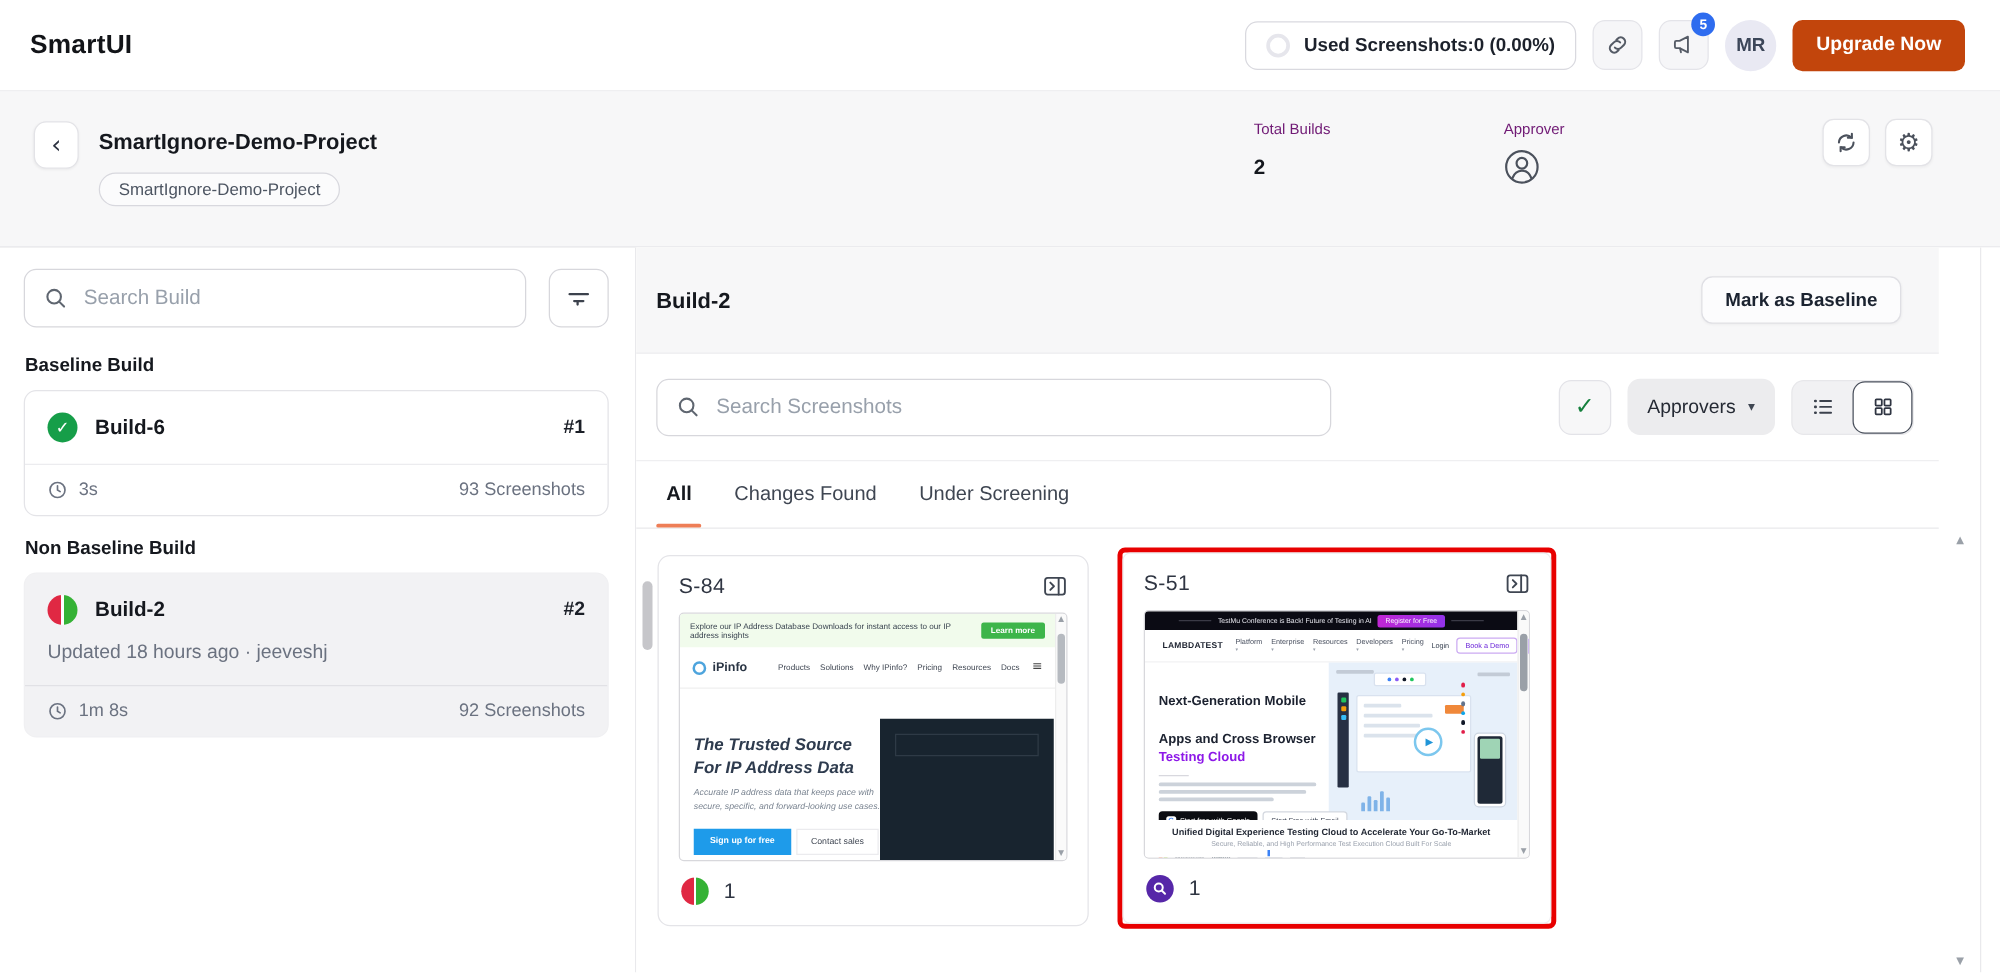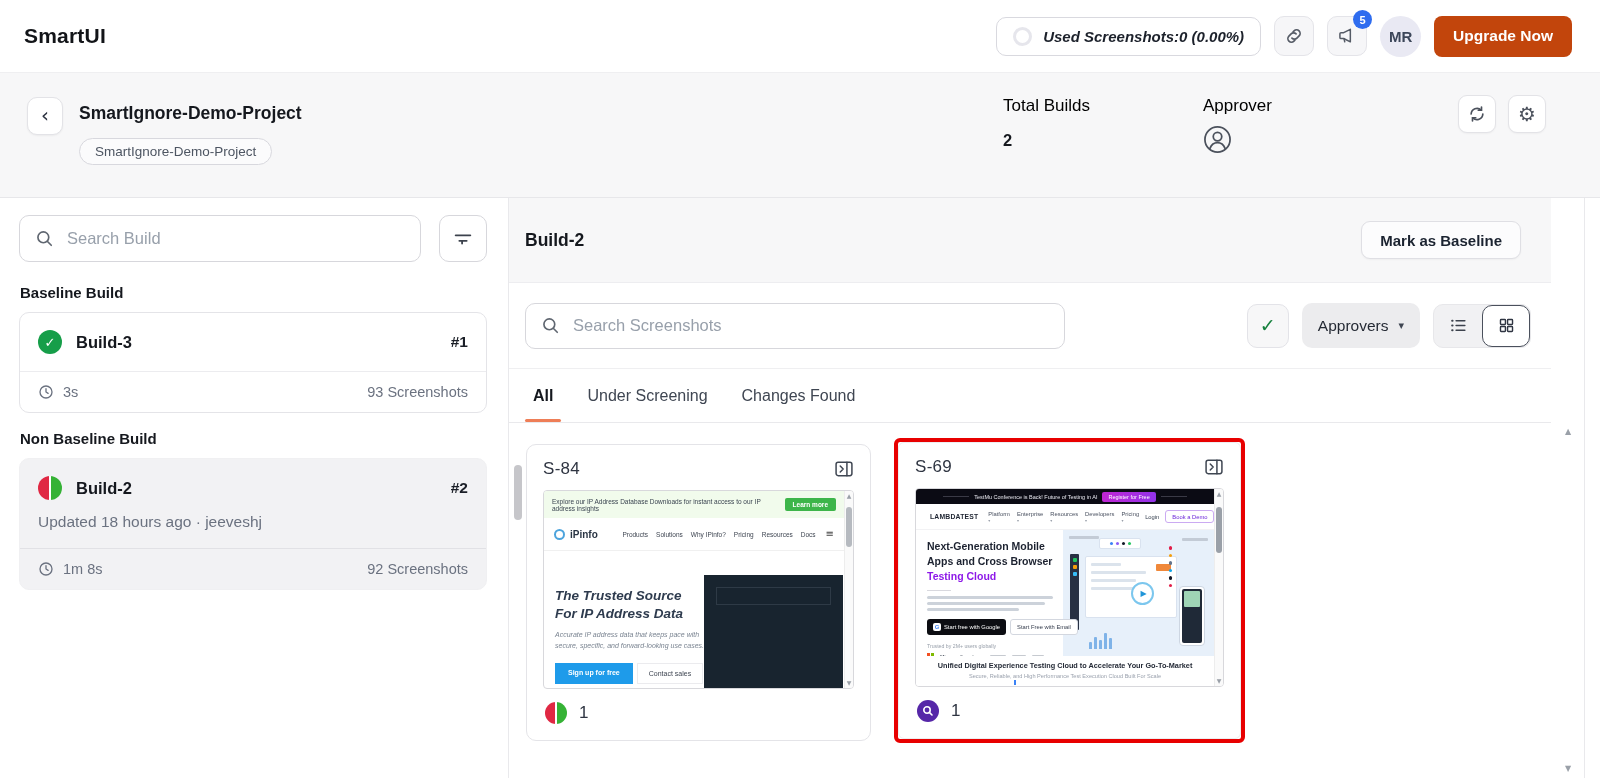--- a/index.html
+++ b/index.html
@@ -8,21 +8,21 @@
     font-family: "Liberation Sans", sans-serif;
     background:#fff; color:#16191f; overflow:hidden; position:relative;
   }
   .glyph { font-family:"DejaVu Sans", sans-serif; line-height:1; }
 
   
   .topbar { height:72px; display:flex; align-items:center; padding:0 28px 0 24px; background:#fff; }
   .app-title { font-size:21px; font-weight:700; color:#121418; letter-spacing:.2px; }
   .topbar-right { margin-left:auto; display:flex; align-items:center; gap:13px; }
   .usage-pill { height:39px; border:1px solid #d9d9df; border-radius:10px; background:#fff;
-    display:flex; align-items:center; gap:11px; padding:0 16px; font-size:15px; font-weight:600; color:#1c212b;font-style:italic; }
+    display:flex; align-items:center; gap:11px; padding:0 16px; font-size:15px; font-weight:600; color:#1c212b; }
   .usage-ring { width:19px; height:19px; border-radius:50%; border:3px solid #e6e6ec; background:#fff; }
   .icon-btn { position:relative; width:40px; height:40px; border-radius:10px; border:1px solid #e4e4e9;
     background:#f6f6f8; display:flex; align-items:center; justify-content:center; cursor:pointer; }
   .noti-badge { position:absolute; top:-7px; right:-6px; min-width:19px; height:19px; border-radius:50%;
     background:#2e6cef; color:#fff; font-size:11px; font-weight:700; display:flex; align-items:center; justify-content:center; }
   .avatar { width:41px; height:41px; border-radius:50%; background:#e9e9f3; color:#3c4659;
     display:flex; align-items:center; justify-content:center; font-size:15px; font-weight:600; }
   .upgrade-btn { height:41px; padding:0 19px; border:none; border-radius:8px; background:#c2450c;
     color:#fff; font-size:15.5px; font-weight:700; font-family:inherit; cursor:pointer; }
 
@@ -31,21 +31,21 @@
     border-top:1px solid #efeff1; padding:24px 0 0 27px; display:flex; align-items:flex-start; gap:16px; }
   .back-btn { width:36px; height:38px; border-radius:10px; border:1px solid #e3e3e7; background:#fff;
     box-shadow:0 1px 2px rgba(0,0,0,.05); font-size:20px; color:#2c3240; cursor:pointer;
     display:flex; align-items:center; justify-content:center; padding-bottom:3px; }
   .proj-title { font-size:17.5px; font-weight:700; color:#15181e; margin-top:6px; }
   .proj-tag { display:inline-block; margin-top:14px; padding:5px 15px; border:1px solid #d8d8de;
     border-radius:999px; background:#fbfbfc; font-size:13.5px; color:#4d5562; }
   .stat { position:absolute; top:23px; }
   .stat-total { left:1003px; }
   .stat-approver { left:1203px; }
-  .stat-label { font-size:17px; color:#000000; }
+  .stat-label { font-size:12px; color:#701a75; }
   .stat-value { margin-top:15px; font-size:16.5px; font-weight:700; color:#15181e; }
   .approver-icon { margin-top:9px; }
   .band-actions { position:absolute; right:54px; top:22px; display:flex; gap:12px; }
   .band-icon-btn { width:38px; height:38px; border-radius:9px; border:1px solid #e3e3e7; background:#fff;
     box-shadow:0 1px 2px rgba(0,0,0,.04); display:flex; align-items:center; justify-content:center; cursor:pointer; }
   .gear-glyph { font-size:20px; color:#4b515c; }
 
   
   .content { display:flex; height:580px; }
   .sidebar { width:509px; border-right:1px solid #e9e9ec; padding:17px 21px 0 19px; background:#fff; }
@@ -180,21 +180,21 @@
     background:#fff; border:2px solid #7cc7ee; display:flex; align-items:center; justify-content:center;
     color:#2095d8; font-size:8px; padding-left:2px; }
   .lt-phone { position:absolute; right:9px; top:56px; width:26px; height:60px; background:#fff;
     border:1px solid #cdd6e2; border-radius:4px; padding:2px; }
   .lt-phone i { display:block; width:100%; height:100%; background:#1f2937; border-radius:2px; position:relative; }
   .lt-phone i::after { content:""; position:absolute; left:2px; right:2px; top:2px; height:16px; background:#9fd4b5; border-radius:1px; }
   .lt-dotcol { position:absolute; right:42px; top:16px; display:flex; flex-direction:column; gap:4px; }
   .lt-dotcol i { width:3.5px; height:3.5px; border-radius:50%; display:block; }
   .lt-smudge { position:absolute; height:3px; background:#c3cbd6; border-radius:1px; }
   .lt-hero { position:absolute; left:11px; top:50px; width:138px; }
-  .lt-h { font-size:10.5px; font-weight:800; color:#1c2230; line-height:1.4; }
+  .lt-h { font-size:10.5px; font-weight:800; color:#1c2230; line-height:1.4;margin-top:15px; }
   .lt-h.purple { color:#8d18e8; margin-top:1px; }
   .lt-div { width:24px; height:1px; background:#d8d8de; margin:6px 0 5px; }
   .lt-skel { height:3px; background:#ccd2da; border-radius:2px; margin-top:3px; }
   .lt-ctas { margin-top:8px; display:flex; gap:4px; align-items:center; }
   .lt-gbtn { background:#0c0d12; color:#fff; font-size:5.8px; padding:4px 6px; border-radius:3px;
     display:flex; align-items:center; gap:3px; white-space:nowrap; }
   .lt-gchip { width:8px; height:8px; background:#fff; border-radius:2px; color:#4285f4; font-size:6px;
     font-weight:700; display:flex; align-items:center; justify-content:center; }
   .lt-ebtn { border:1px solid #d3d7df; background:#fff; color:#394050; font-size:5.8px; padding:4px 6px;
     border-radius:3px; white-space:nowrap; }
@@ -312,21 +312,21 @@
         </span>
       </button>
     </div>
 
     <div class="section-label">Baseline Build</div>
 
     <div class="build-card">
       <div class="bc-top">
         <div class="bc-head">
           <span class="status-dot approved glyph">✓</span>
-          <span class="bc-name">Build-3</span>
+          <span class="bc-name">Build-6</span>
           <span class="bc-num">#1</span>
         </div>
       </div>
       <div class="bc-foot">
         <span>
           <svg width="16" height="16" viewBox="0 0 24 24" fill="none" stroke="#6b7280" stroke-width="2" stroke-linecap="round">
             <circle cx="12" cy="12" r="9"></circle>
               <path d="M12 7v5l3.2 2"></path>
           </svg>
         </span>
@@ -403,22 +403,22 @@
                   <rect x="13.5" y="13.5" width="7" height="7" rx="1"></rect>
                 </svg>
               </span>
             </button>
           </div>
         </div>
       </div>
 
       <div class="tabs">
         <div class="tab active">All</div>
+        <div class="tab">Changes Found</div>
         <div class="tab">Under Screening</div>
-        <div class="tab">Changes Found</div>
       </div>
 
       <div class="cards">
 
         <div class="shot-card">
           <div class="sc-head">
             <span class="sc-id">S-84</span>
             <span>
               <svg width="20" height="20" viewBox="0 0 24 24" fill="none" stroke="#3f4652" stroke-width="1.8" stroke-linecap="round" stroke-linejoin="round">
                 <rect x="2.5" y="4" width="19" height="16" rx="2.5"></rect>
@@ -467,21 +467,21 @@
 
           <div class="sc-foot">
             <span class="split-dot sm"></span>
             <span class="sc-count">1</span>
           </div>
         </div>
 
         <div class="hl-wrap">
           <div class="shot-card">
             <div class="sc-head">
-              <span class="sc-id">S-69</span>
+              <span class="sc-id">S-51</span>
               <span>
                 <svg width="20" height="20" viewBox="0 0 24 24" fill="none" stroke="#3f4652" stroke-width="1.8" stroke-linecap="round" stroke-linejoin="round">
                   <rect x="2.5" y="4" width="19" height="16" rx="2.5"></rect>
                   <path d="M15.5 4v16"></path>
                   <path d="M7.5 8.5 11 12l-3.5 3.5"></path>
                 </svg>
               </span>
             </div>
 
             <div class="thumb lt">

